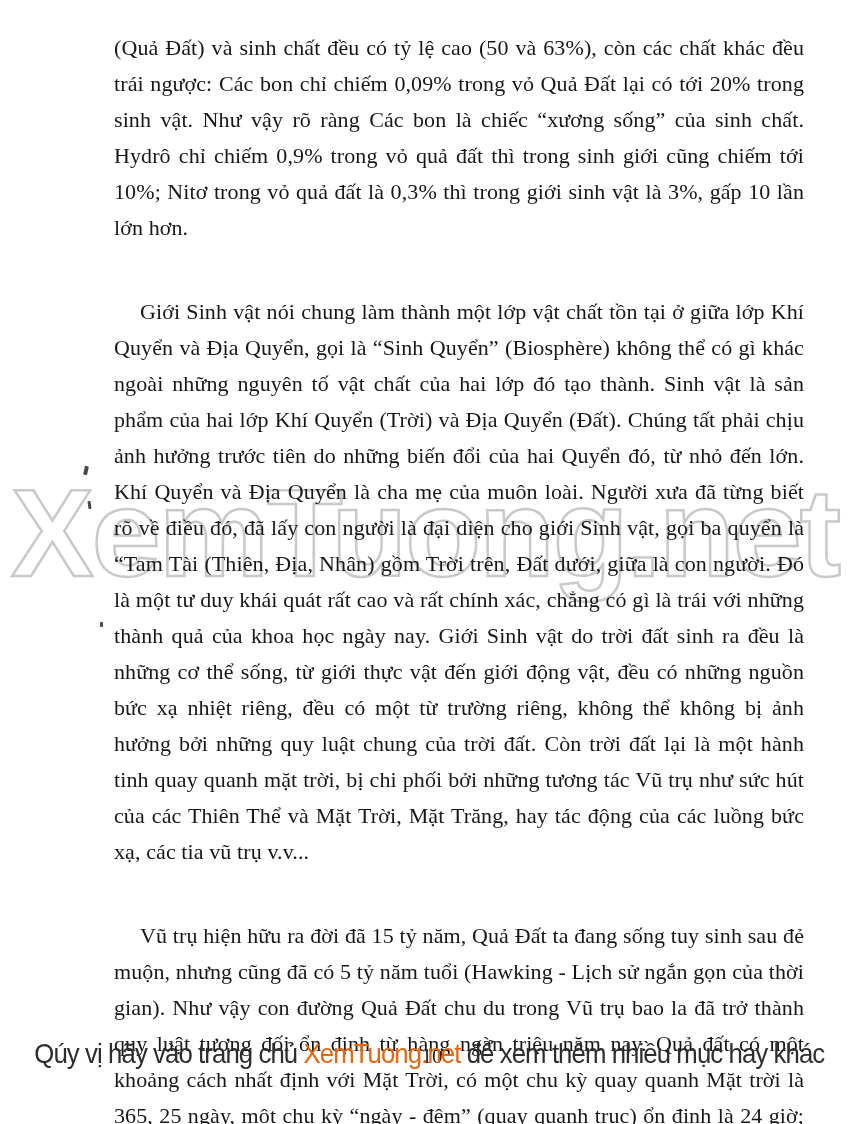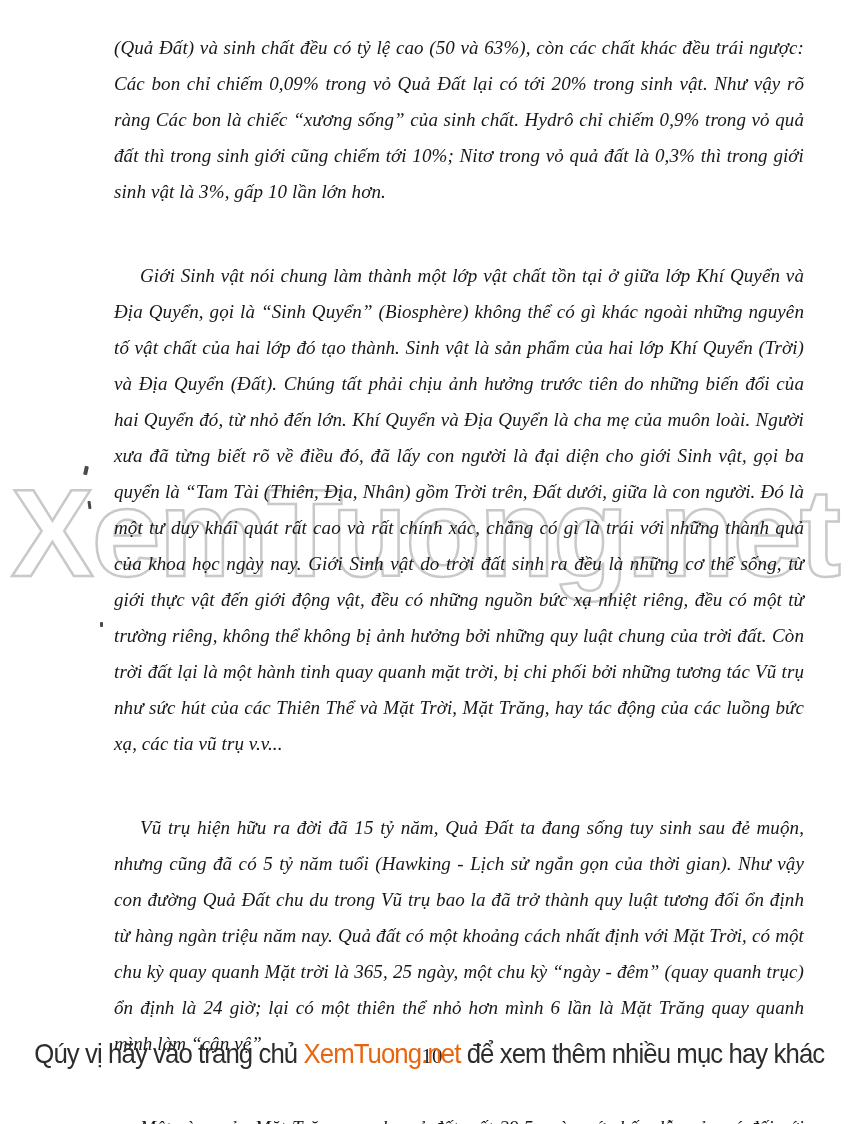--- a/index.html
+++ b/index.html
@@ -11,27 +11,26 @@
     overflow:hidden;
     font-family:"Liberation Serif", serif;
   }
   .content{
     position:absolute;
     left:114px;top:30px;width:690px;
     z-index:2;
   }
   .content p{
     margin:0 0 14px 0;
-    font-size:19px;
+    font-size:22px;
     line-height:36px;
     text-align:justify;
     color:#171717;
     font-weight:500;
     letter-spacing:0.1px;
-    font-style:italic;
   }
   .content p.indent{text-indent:26px;margin-top:48px;}
   .watermark{
     position:absolute;
     top:462px;left:0;width:100%;
     text-align:center;
     z-index:1;
     font-family:"Liberation Sans", sans-serif;
     font-weight:bold;
     font-size:124px;

